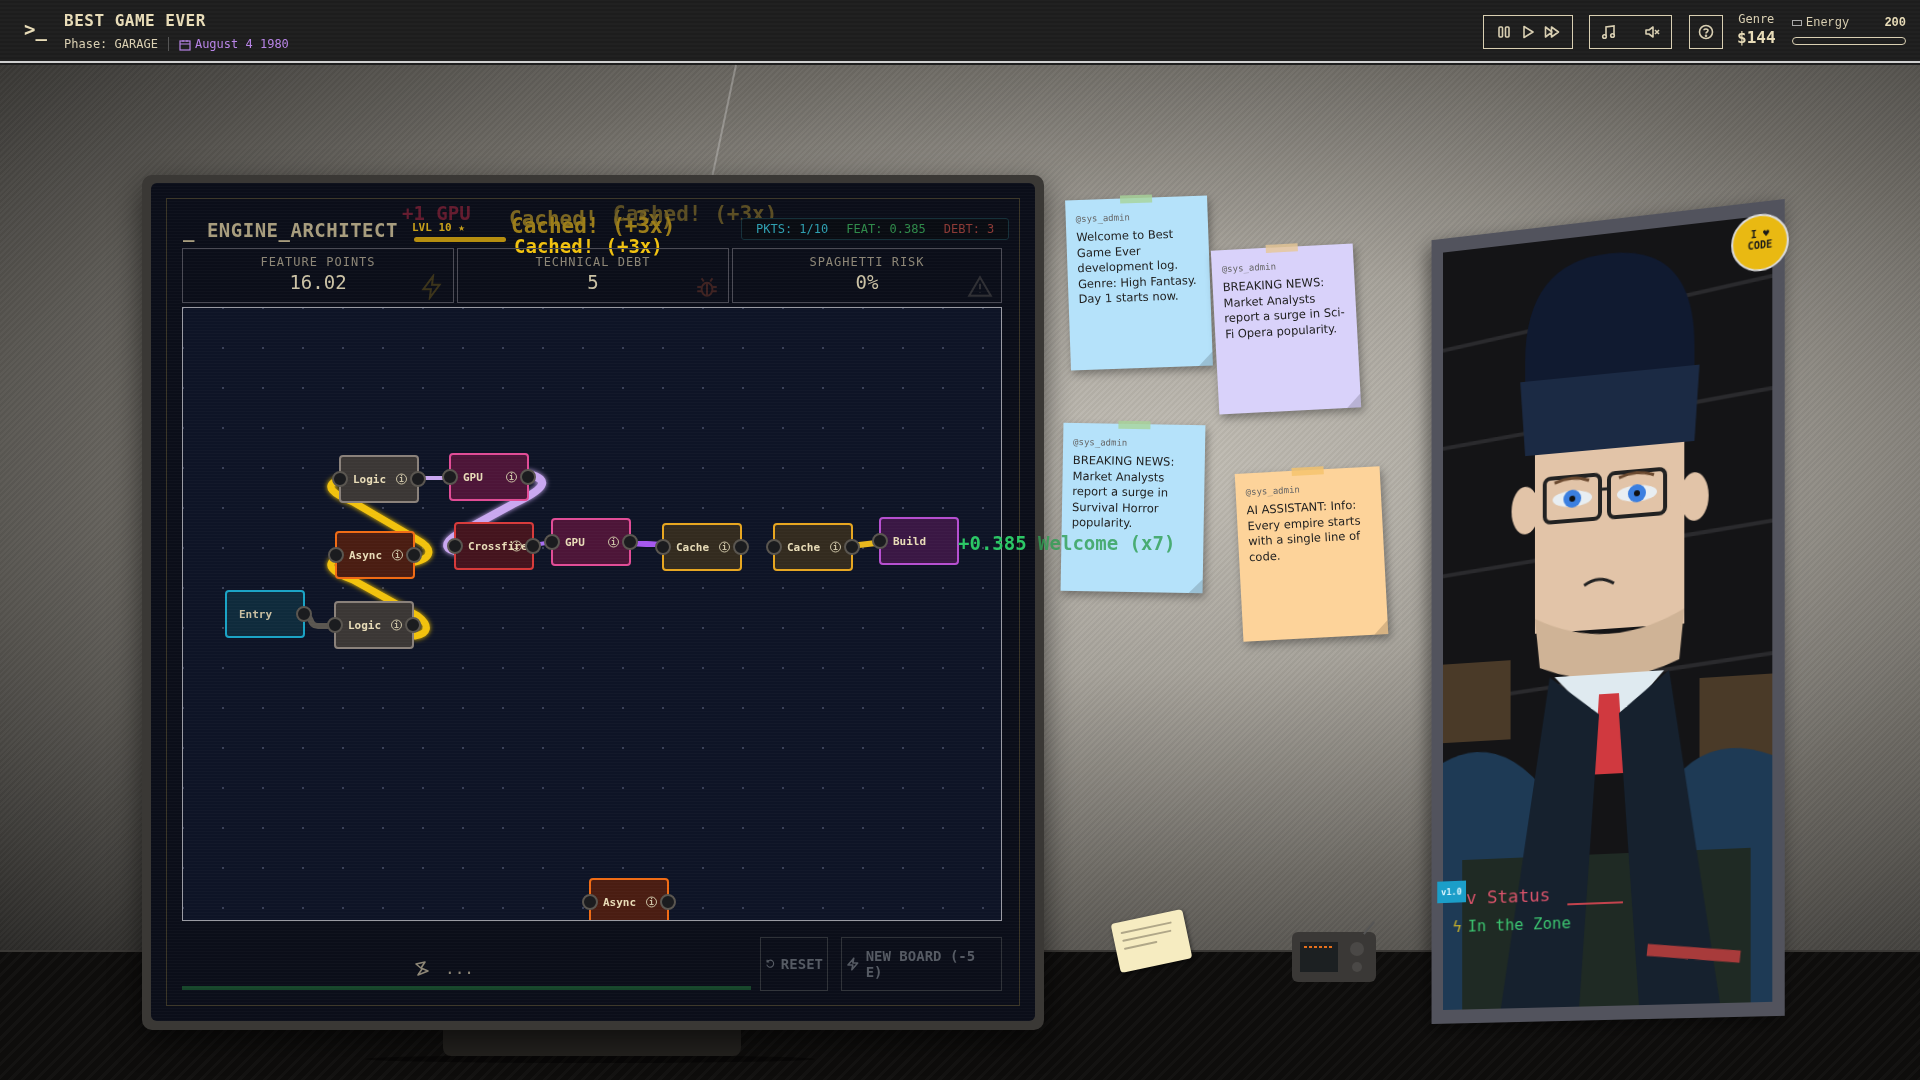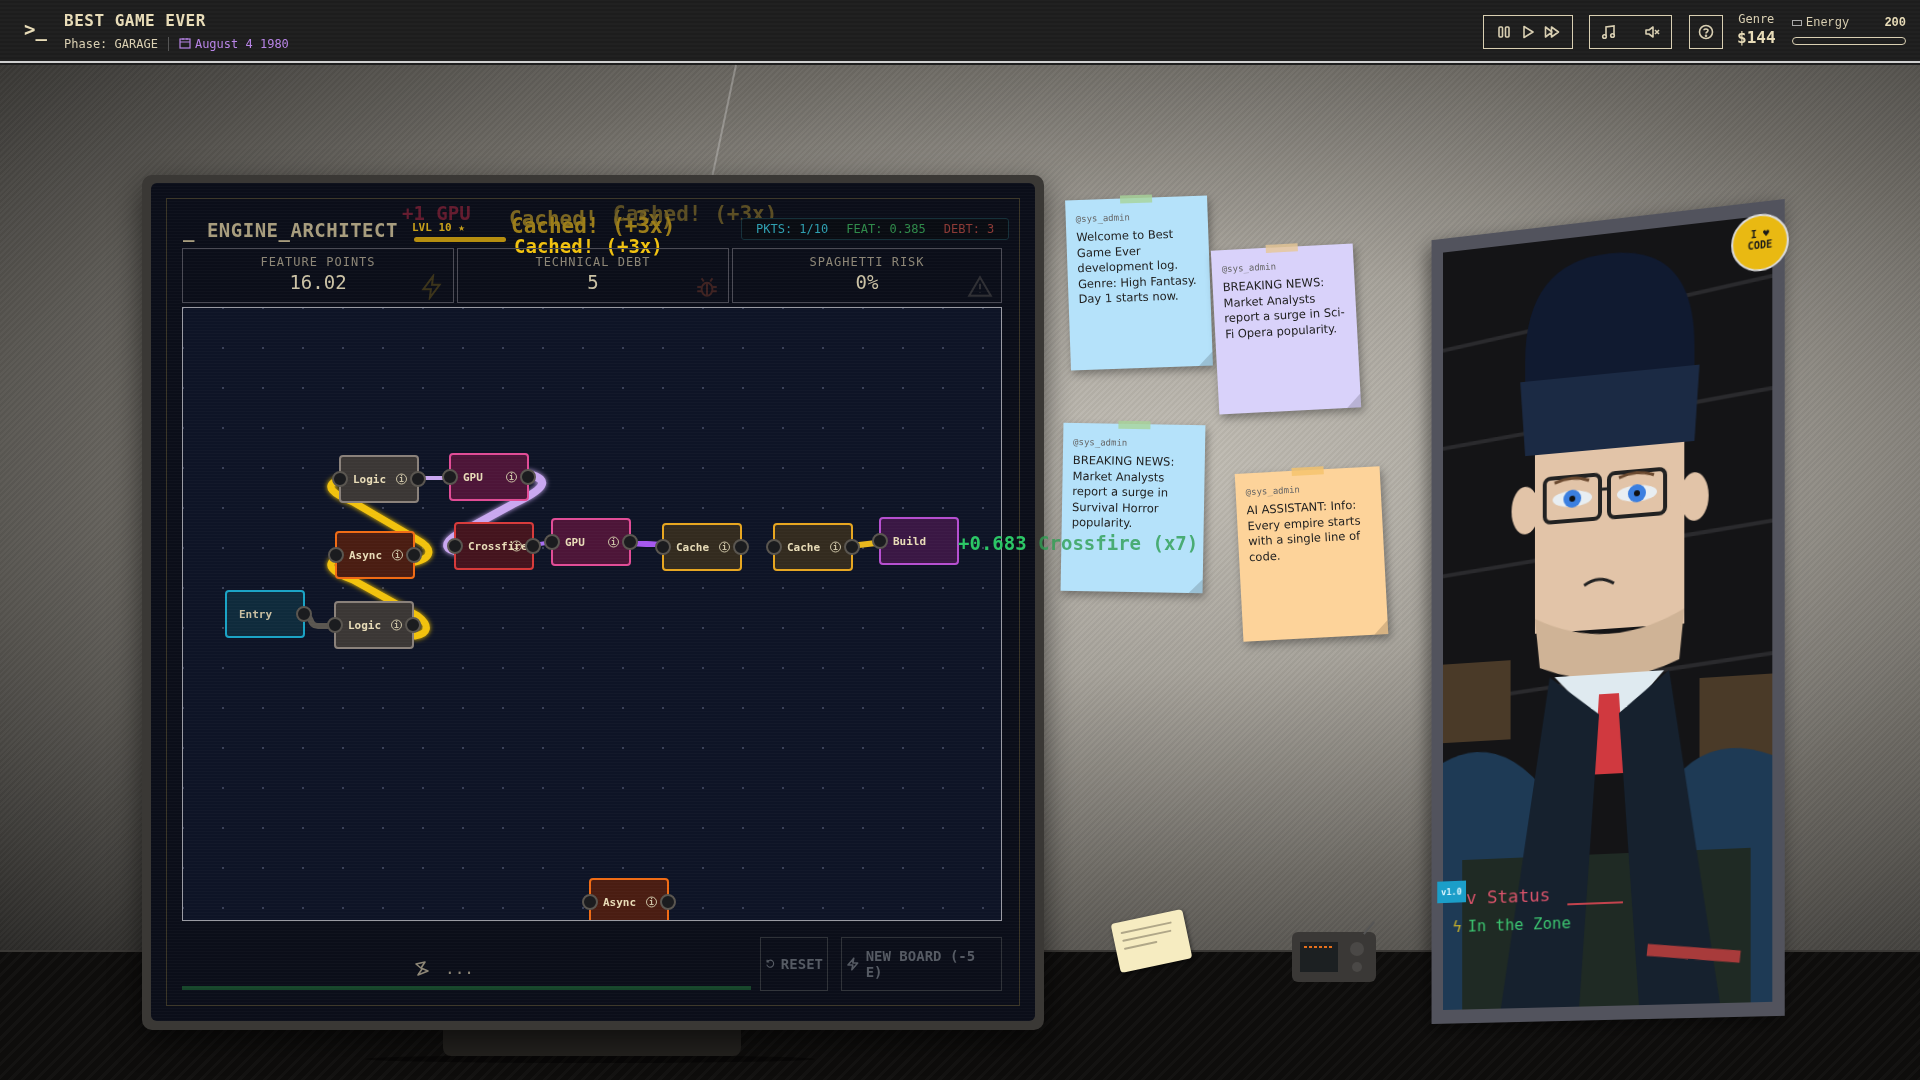--- a/index.html
+++ b/index.html
@@ -15,21 +15,21 @@
     position: absolute; left: 0; top: 0; width: 1920px; height: 63px;
     background: repeating-linear-gradient(0deg, #212121 0 2px, #1d1d1d 2px 4px);
     border-bottom: 2px solid #cfcfcf;
     z-index: 20;
   }
   .term-icon { position: absolute; left: 24px; top: 18px; color: #e8dcb8; font-size: 19px; font-weight: bold; }
   .game-title { position: absolute; left: 64px; top: 11px; font-size: 16px; font-weight: bold; color: #e8dcb8; letter-spacing: 0.5px; }
   .subline { position: absolute; left: 64px; top: 37px; font-size: 12px; display: flex; align-items: center; gap: 10px; }
   .phase { color: #d9cfb2; }
   .sep { width: 1px; height: 14px; background: #555; }
-  .date { color: #b884e6; display: flex; align-items: flex-start; gap: 4px; }
+  .date { color: #b884e6; display: flex; align-items: flex-end; gap: 4px; }
   .date svg { width: 12px; height: 12px; }
   .ctrl-group { position: absolute; top: 15px; height: 34px; border: 1.5px solid #d9cfb2; display: flex; align-items: center; justify-content: space-around; padding: 0 8px; }
   .ctrl-group .btn { width: 22px; height: 22px; display: flex; align-items: center; justify-content: center; cursor: pointer; }
   .ctrl-group svg { width: 16px; height: 16px; stroke: #d9cfb2; fill: none; stroke-width: 1.6; }
   .funds { position: absolute; left: 1737px; top: 12px; text-align: center; }
   .funds .lbl { font-size: 12px; color: #d9cfb2; }
   .funds .val { font-size: 16px; font-weight: bold; color: #e8dcb8; margin-top: 2px; }
   .energy { position: absolute; left: 1792px; top: 16px; width: 114px; font-family: Liberation Mono, monospace; }
   .energy .row { display: flex; justify-content: space-between; align-items: center; font-size: 12px; color: #d9cfb2; }
   .energy .row .val { font-weight: bold; color: #e8dcb8; }
@@ -406,21 +406,21 @@
     <div class="tbtn" style="left:690px;width:161px;">
       <svg viewBox="0 0 14 14">
           <path d="M8 1 L2 8 H7 L6 13 L12 6 H7 Z" stroke-linejoin="round"></path>
         </svg>
       <span>NEW BOARD (-5 E)</span>
     </div>
   </div>
 </div>
 
 <div class="feat-float">
-  <span class="num">+0.683</span><span class="txt"> Crossfire (x7)</span>
+  <span class="num">+0.385</span><span class="txt"> Welcome (x7)</span>
 </div>
 
 <div class="note n1">
   <div class="author">@sys_admin</div>
   <div class="body">Welcome to Best Game Ever development log. Genre: High Fantasy. Day 1 starts now.</div>
   <span class="fold"></span>
 </div>
 <div class="note n2">
   <div class="author">@sys_admin</div>
   <div class="body">BREAKING NEWS: Market Analysts report a surge in Sci-Fi Opera popularity.</div>

